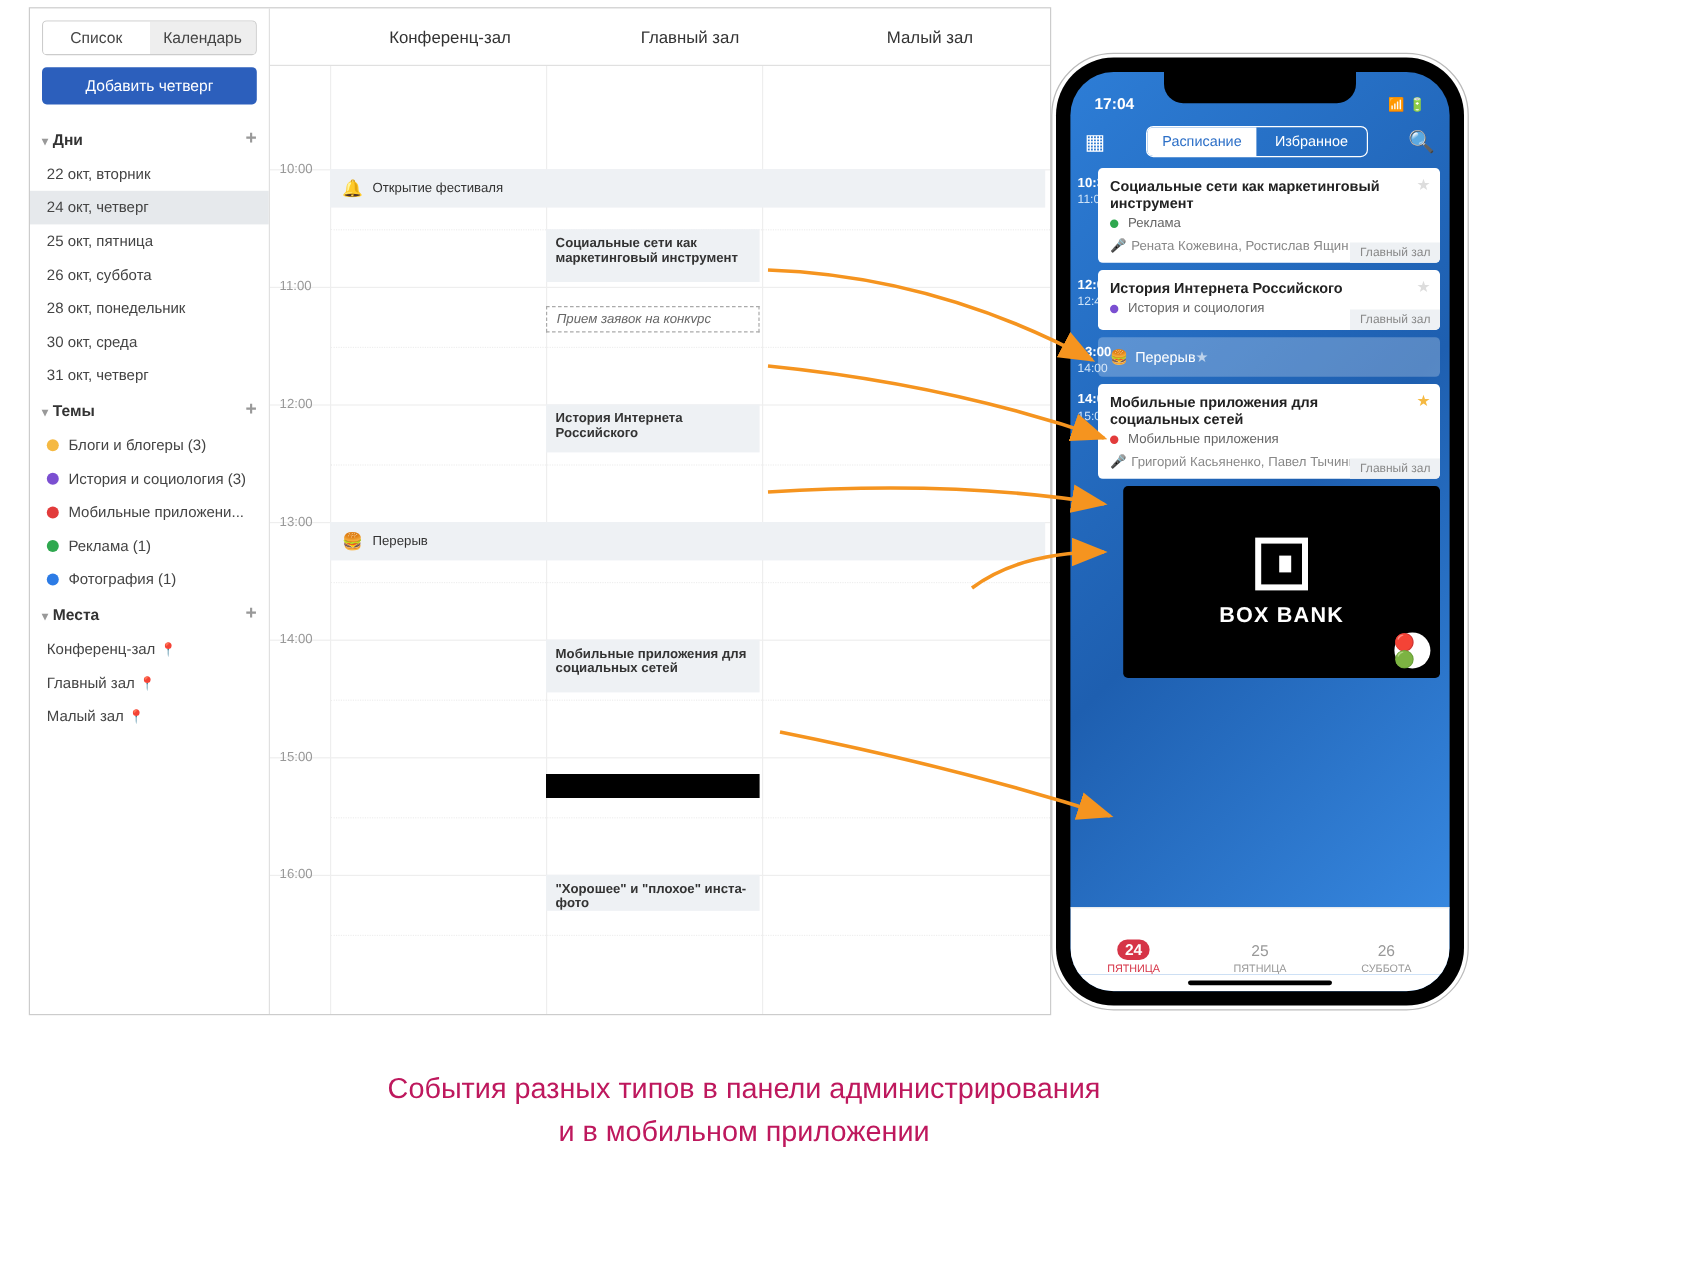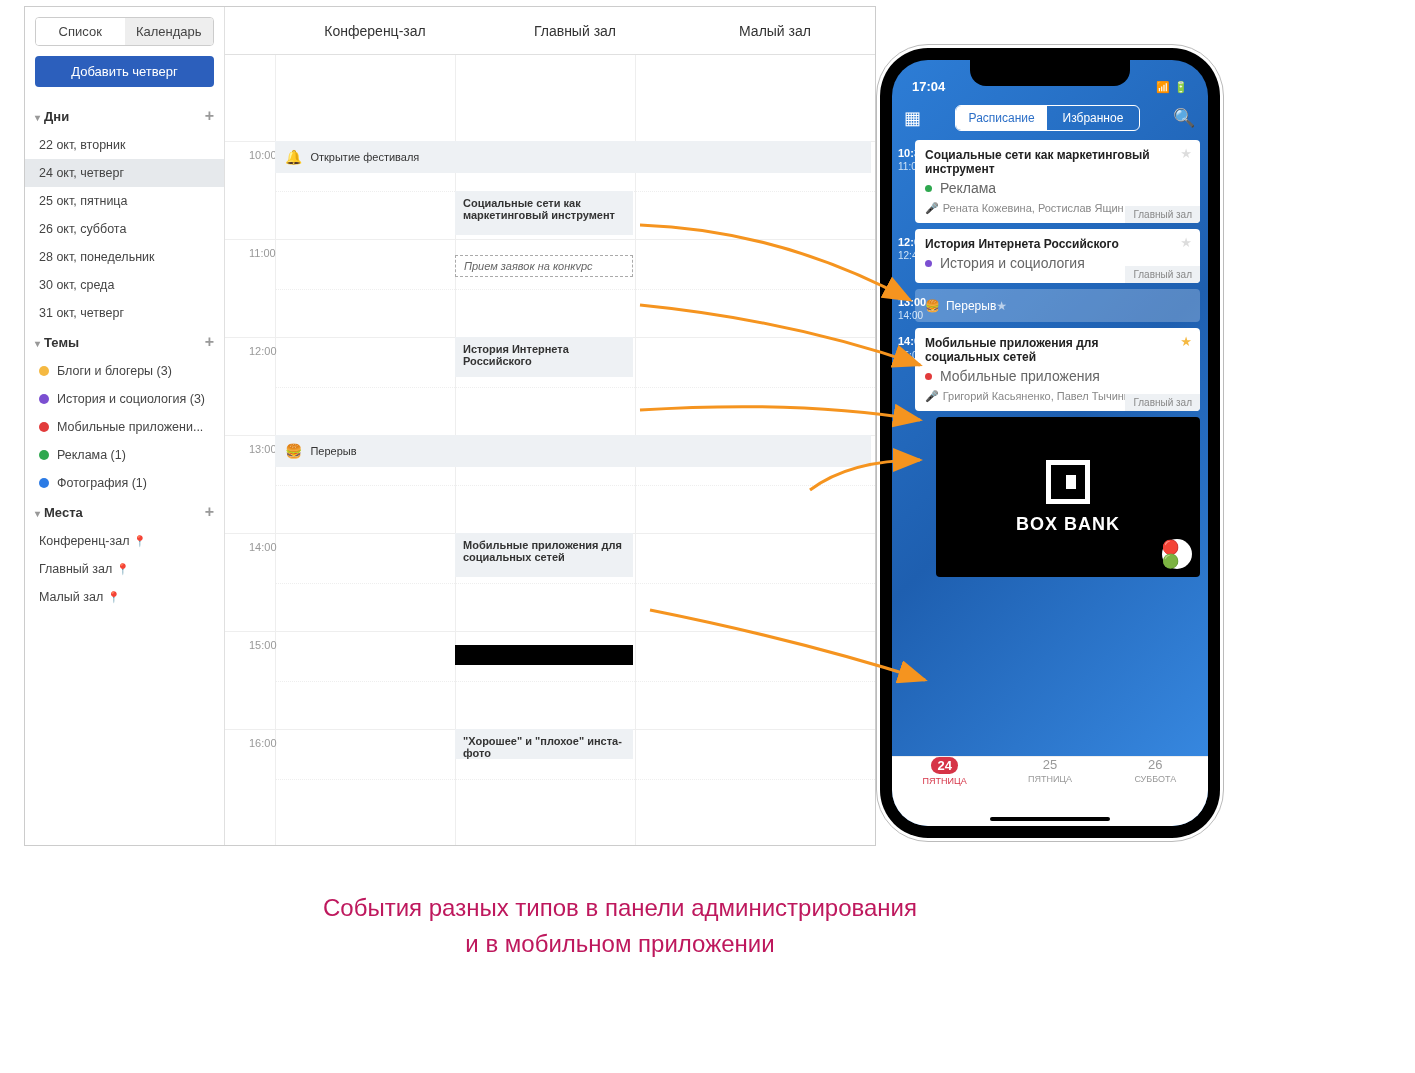--- a/index.html
+++ b/index.html
@@ -21,21 +21,21 @@
 .dot { width: 10px; height: 10px; border-radius: 50%; margin-right: 8px; flex-shrink: 0; }
 .pin { color: #bbb; margin-left: 4px; font-size: 11px; }
 
 .calendar { flex: 1; display: flex; flex-direction: column; position: relative; }
 .cal-head { display: flex; height: 48px; border-bottom: 1px solid #e0e0e0; }
 .time-gutter { width: 50px; }
 .room-col { flex: 1; display: flex; align-items: center; justify-content: center; font-size: 14px; color: #333; }
 .cal-body { flex: 1; position: relative; overflow: hidden; }
 .hour-row { position: absolute; left: 0; right: 0; height: 98px; border-top: 1px solid #eee; }
 .hour-row::after { content: ""; position: absolute; left: 50px; right: 0; top: 49px; border-top: 1px dotted #eee; }
-.hour-label { position: absolute; left: 24px; top: -7px; font-size: 11px; color: #999; margin-top: 14px; }
+.hour-label { position: absolute; left: 8px; top: -7px; font-size: 11px; color: #999; }
 .vline { position: absolute; top: 0; bottom: 0; width: 1px; background: #eee; }
 
 .event { position: absolute; font-size: 11px; color: #333; overflow: hidden; }
 .ev-full { left: 50px; right: 4px; background: #eef1f4; display: flex; align-items: center; padding: 0 10px; }
 .ev-full .icon { margin-right: 8px; color: #666; font-size: 14px; }
 .ev-mid { background: #eef1f4; padding: 6px 8px; font-weight: 600; }
 .ev-draft { border: 1px dashed #aaa; font-style: italic; padding: 4px 8px; color: #666; background: #fff; }
 .ev-black { background: #000; }
 
 
@@ -51,21 +51,21 @@
 .seg div { flex: 1; text-align: center; padding: 5px 0; font-size: 12px; }
 .seg .on { background: #fff; color: #2c6fc7; }
 .seg .off { color: #fff; }
 
 .feed { flex: 1; overflow: hidden; position: relative; }
 .feed-row { display: flex; margin-bottom: 6px; }
 .time-col { width: 23px; padding: 6px 0 0 6px; font-size: 10px; color: #cfe3f7; line-height: 1.3; }
 .time-col .t1 { font-weight: 600; color: #fff; font-size: 11px; }
 .card { flex: 1; background: #fff; border-radius: 4px; margin-right: 8px; padding: 8px 10px; position: relative; font-size: 12px; }
 .card .title { font-weight: 600; color: #222; margin-bottom: 4px; padding-right: 16px; }
-.card .tag { display: flex; align-items: center; font-size: 14px; color: #666; margin-bottom: 4px; }
+.card .tag { display: flex; align-items: center; font-size: 11px; color: #666; margin-bottom: 4px; }
 .card .tag .dot { width: 7px; height: 7px; }
 .card .speakers { font-size: 11px; color: #888; margin-top: 6px; }
 .card .mic { margin-right: 4px; }
 .card .room { position: absolute; right: 0; bottom: 0; background: #eef1f4; color: #888; font-size: 10px; padding: 3px 8px; border-radius: 0 0 4px 0; }
 .card .star { position: absolute; top: 6px; right: 8px; font-size: 13px; }
 .star-off { color: #ddd; }
 .star-on { color: #f5b942; }
 
 .banner-row { display: flex; margin-bottom: 6px; }
 .banner-text { flex: 1; margin: 0 8px 0 44px; color: #fff; font-style: italic; font-size: 12px; padding: 6px 0; }
@@ -73,21 +73,21 @@
 .break-row .card-alt .star { color: rgba(255,255,255,0.6); }
 
 .ad-block { margin: 6px 8px 0 44px; background: #000; height: 160px; border-radius: 4px; display: flex; flex-direction: column; align-items: center; justify-content: center; color: #fff; position: relative; }
 .ad-logo { width: 44px; height: 44px; border: 5px solid #fff; position: relative; margin-bottom: 10px; }
 .ad-logo::after { content: ""; position: absolute; left: 15px; top: 10px; width: 10px; height: 14px; background: #fff; }
 .ad-text { font-weight: 700; font-size: 18px; letter-spacing: 1px; }
 .ad-fab { position: absolute; right: 8px; bottom: 8px; width: 30px; height: 30px; background: #fff; border-radius: 50%; display: flex; align-items: center; justify-content: center; }
 .ad-fab span { font-size: 14px; line-height: 1; }
 
 .bottom-tabs { height: 56px; background: #fff; display: flex; border-top: 1px solid #eee; }
-.btab { flex: 1; display: flex; flex-direction: column; align-items: center; justify-content: flex-start; font-size: 9px; color: #999; }
+.btab { flex: 1; display: flex; flex-direction: column; align-items: center; justify-content: flex-end; font-size: 9px; color: #999; }
 .btab .num { font-size: 13px; font-weight: 400; margin-bottom: 2px; }
 .btab.active { color: #d63447; }
 .btab.active .num { background: #d63447; color: #fff; border-radius: 10px; padding: 1px 6px; font-weight: 600; }
 .home-ind { height: 14px; background: #fff; display: flex; justify-content: center; align-items: center; }
 .home-ind div { width: 120px; height: 4px; background: #000; border-radius: 3px; }
 
 
 .arrow-svg { position: absolute; left: 0; top: 0; pointer-events: none; }
 
 

